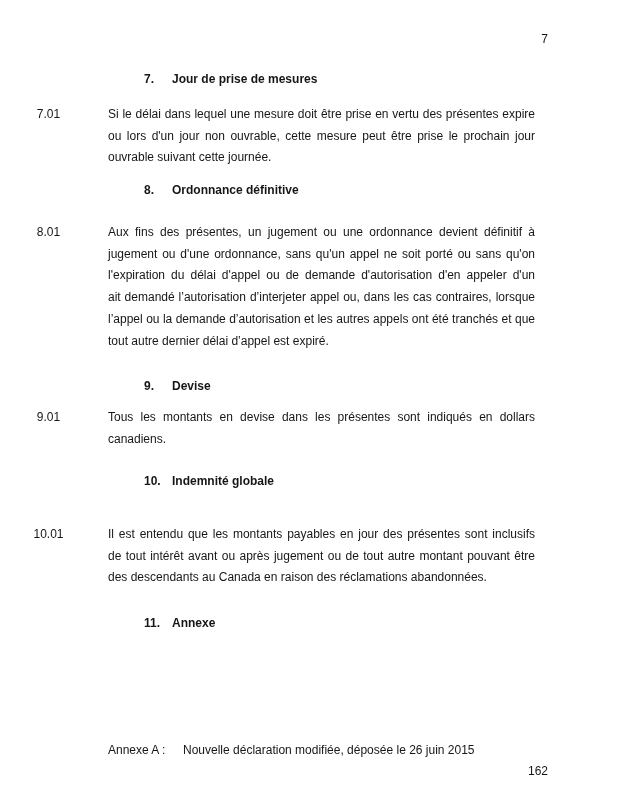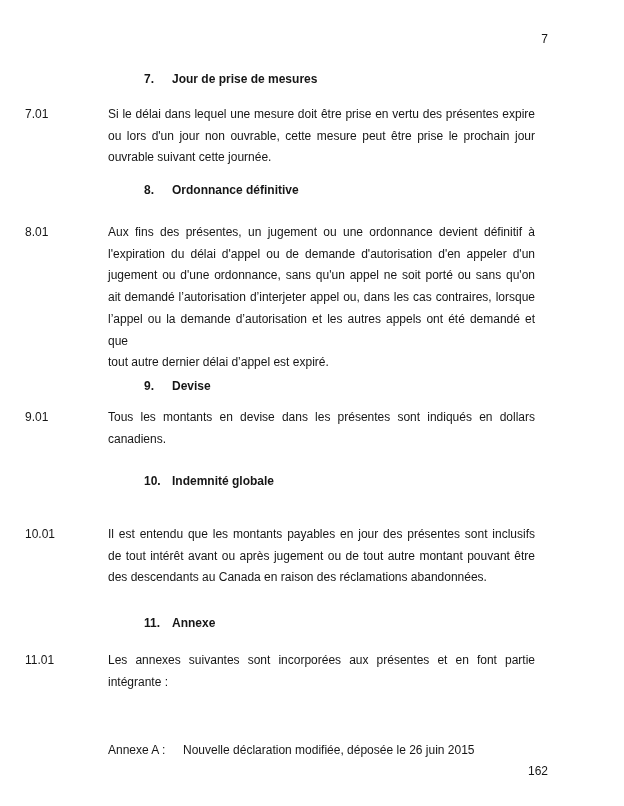--- a/index.html
+++ b/index.html
@@ -31,22 +31,21 @@
     width:28px;
   }
   .para {
     position:absolute;
     left:0; right:0;
   }
   .para .pnum {
     position:absolute;
     left:0; top:0;
     width:97px;
-    text-align:left;
-    padding-left:25px;
+    text-align:center;
   }
   .para .pbody {
     margin-left:108px;
     width:427px;
   }
   .line {
     text-align:justify;
     text-align-last:justify;
   }
   .line.last {
@@ -83,24 +82,24 @@
     </div>
   </div>
 
   <div class="heading" style="top:180px">
     <span class="hnum">8.</span><span class="htitle">Ordonnance définitive</span>
   </div>
   <div class="para" style="top:222px">
     <div class="pnum">8.01</div>
     <div class="pbody">
       <div class="line">Aux fins des présentes, un jugement ou une ordonnance devient définitif à</div>
+      <div class="line">jugement ou d'une ordonnance, sans qu'un appel ne soit porté ou sans qu'on</div>
       <div class="line">l'expiration du délai d'appel ou de demande d'autorisation d'en appeler d'un</div>
-      <div class="line">jugement ou d'une ordonnance, sans qu'un appel ne soit porté ou sans qu'on</div>
       <div class="line">ait demandé l’autorisation d’interjeter appel ou, dans les cas contraires, lorsque</div>
-      <div class="line">l’appel ou la demande d’autorisation et les autres appels ont été demandé et que</div>
+      <div class="line">l’appel ou la demande d’autorisation et les autres appels ont été tranchés et que</div>
       <div class="line last">tout autre dernier délai d’appel est expiré.</div>
     </div>
   </div>
 
   <div class="heading" style="top:376px">
     <span class="hnum">9.</span><span class="htitle">Devise</span>
   </div>
   <div class="para" style="top:407px">
     <div class="pnum">9.01</div>
     <div class="pbody">
@@ -118,25 +117,20 @@
       <div class="line">Il est entendu que les montants payables en jour des présentes sont inclusifs</div>
       <div class="line">de tout intérêt avant ou après jugement ou de tout autre montant pouvant être</div>
       <div class="line last">des descendants au Canada en raison des réclamations abandonnées.</div>
     </div>
   </div>
 
   <div class="heading" style="top:613px">
     <span class="hnum">11.</span><span class="htitle">Annexe</span>
   </div>
   <div class="para" style="top:650px">
-    <div class="pnum">11.01</div>
-    <div class="pbody">
-      <div class="line">Les annexes suivantes sont incorporées aux présentes et en font partie</div>
-      <div class="line last">intégrante :</div>
-    </div>
   </div>
 
   <div class="annex-row">
     <span class="annex-label">Annexe A :</span><span class="annex-text">Nouvelle déclaration modifiée, déposée le 26 juin 2015</span>
   </div>
 
   <div class="pagenum bottom">162</div>
 
 </div>
 

